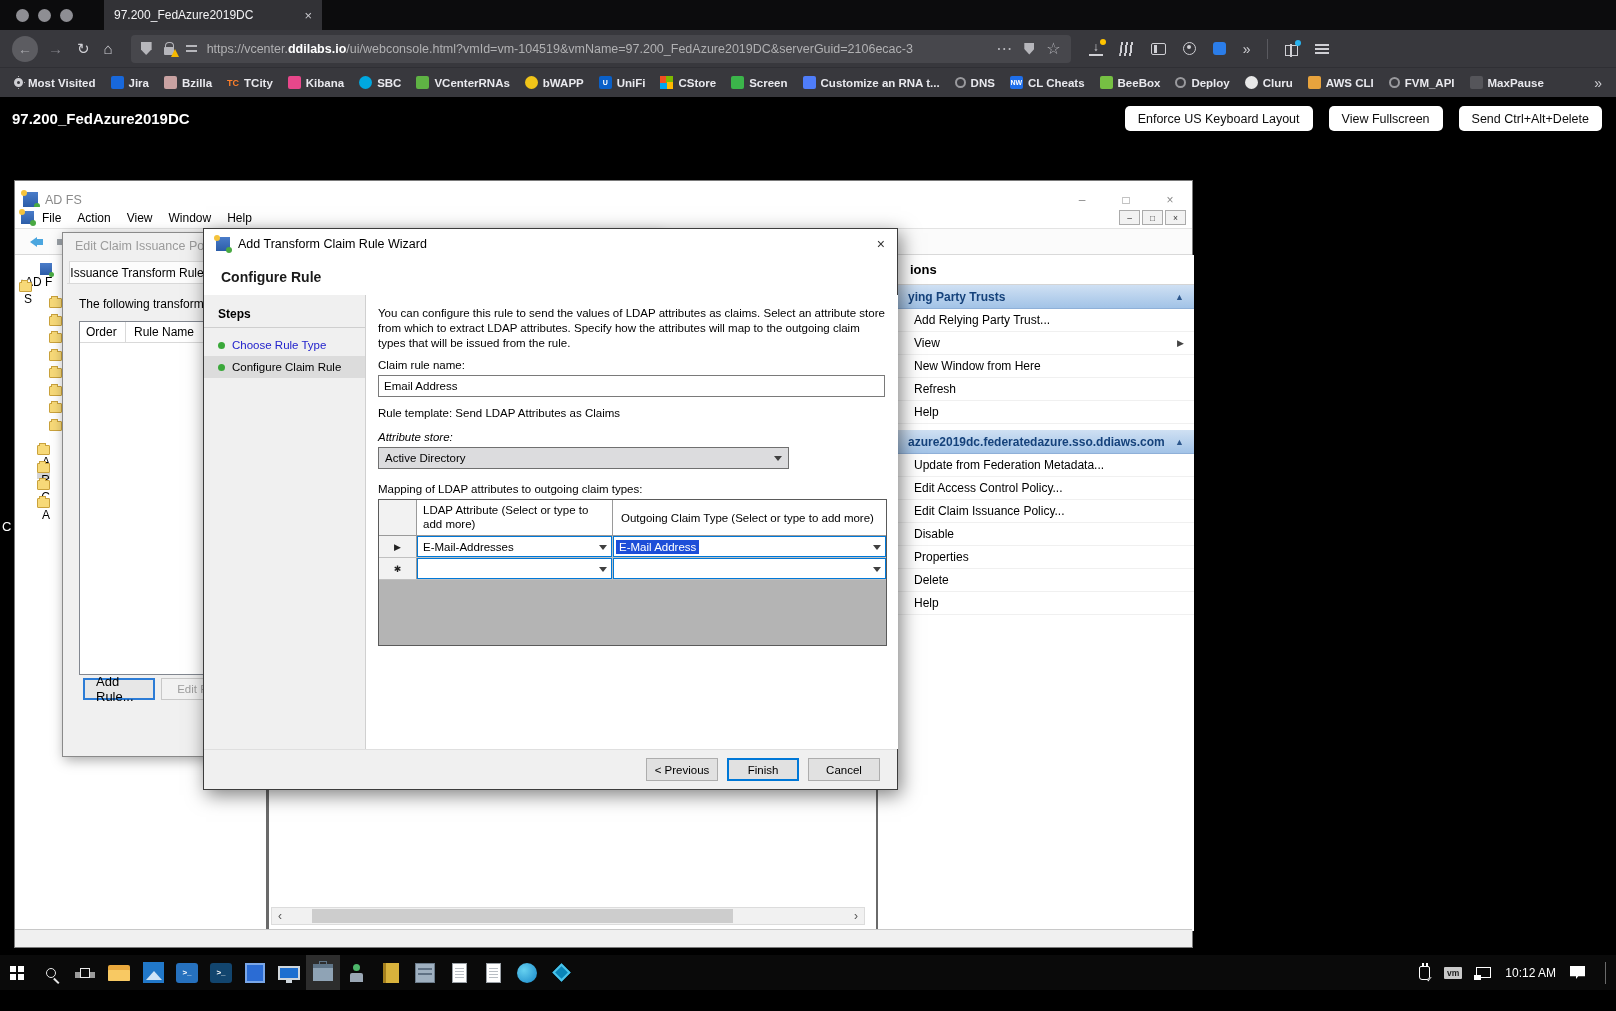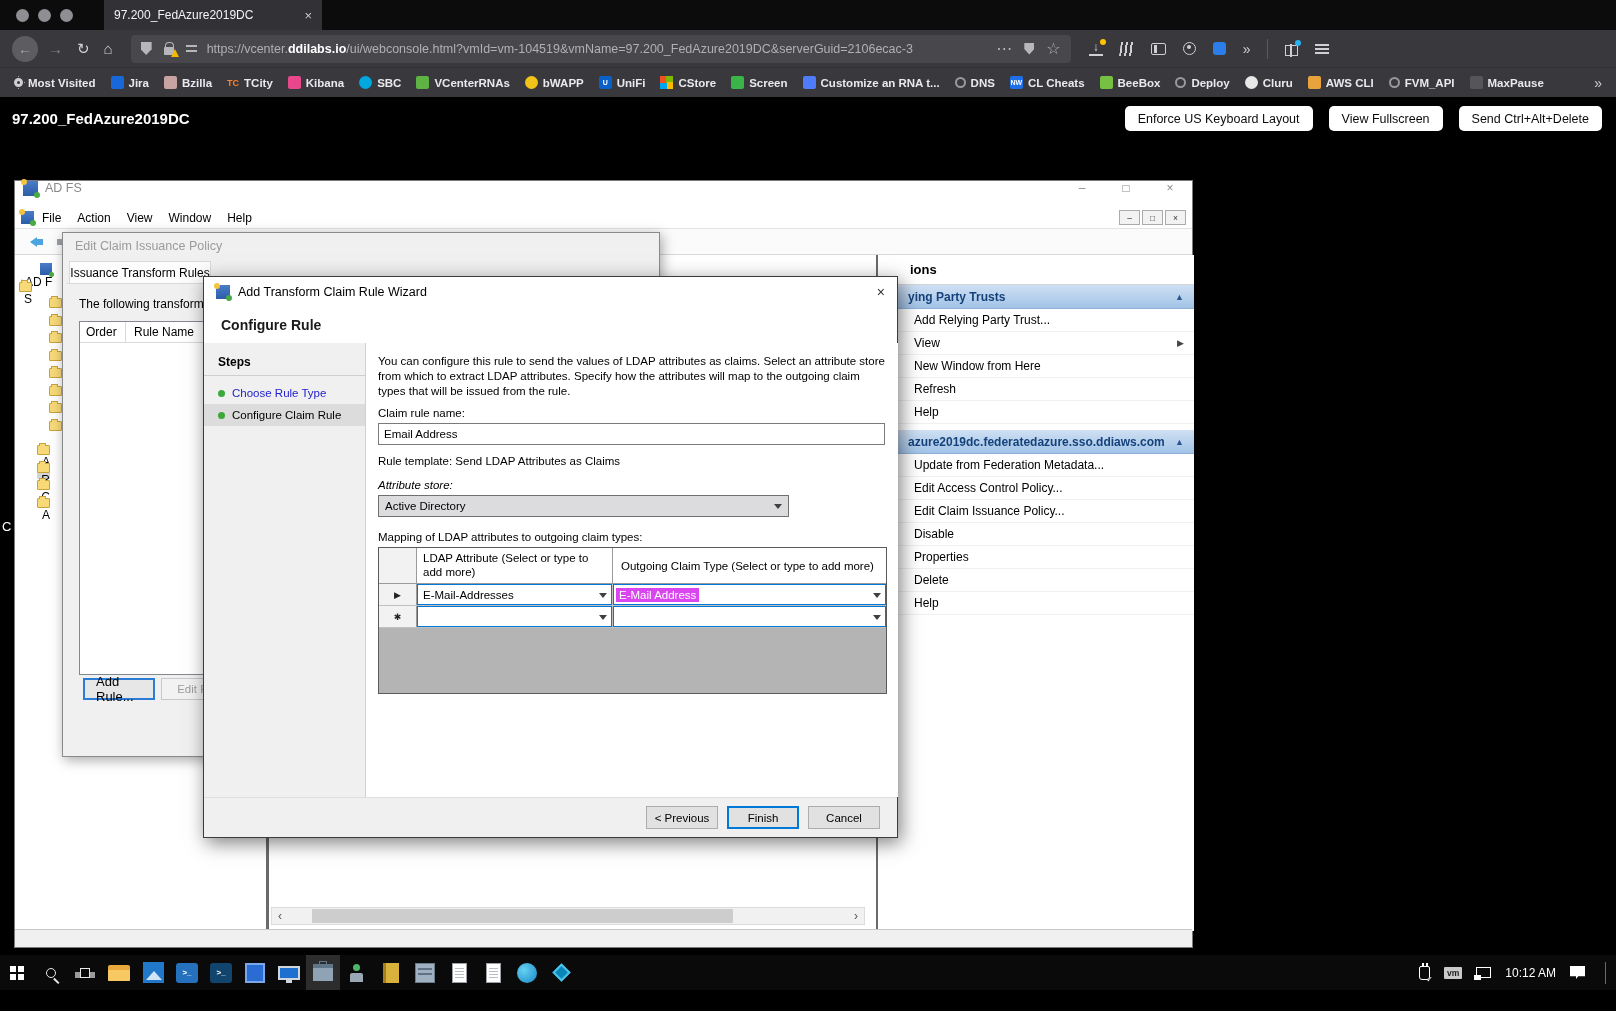--- a/index.html
+++ b/index.html
@@ -62,21 +62,21 @@
   .vm-header { position:absolute; left:0; top:97px; width:1616px; height:43px; background:#000; display:flex; align-items:center; }
   .vm-title { color:#fff; font-size:15px; font-weight:bold; padding-left:12px; }
   .vm-btns { margin-left:auto; display:flex; gap:16px; padding-right:14px; }
   .vm-btn { background:#fff; color:#0b0b0b; border-radius:5px; height:25px; padding:12px 13px; font-size:12.5px; display:flex; align-items:center; }
   .wbtn { background:#e1e1e1; border:1px solid #adadad; font-size:11.5px; display:flex; align-items:center; justify-content:center; color:#000; }
   .wbtn.focus { border:2px solid #0078d7; }
   .tri { width:0; height:0; border:4px solid transparent; border-top:5px solid #404040; margin-top:5px; }
 
   
   .mmc { position:absolute; left:14px; top:180px; width:1179px; height:768px; background:#f0f0f0; border:1px solid #7a7a7a; z-index:1; }
-  .mmc-titlebar { position:absolute; left:0; top:0; right:0; height:26px; background:#fff; display:flex; align-items:flex-start; padding-left:8px; }
+  .mmc-titlebar { position:absolute; left:0; top:0; right:0; height:26px; background:#fff; display:flex; align-items:flex-end; padding-left:8px; }
   .mmc-titlebar .t { color:#8a8a8a; font-size:12.5px; margin-left:7px; flex:1; }
   .mmc-titlebar .wb { width:44px; text-align:center; color:#8b8b8b; font-size:12px; }
   .adfs-ic { width:15px; height:15px; background:linear-gradient(#4a7cc9,#2c5da8); position:relative; flex:none; }
   .adfs-ic::before { content:""; position:absolute; left:-2px; top:-2px; width:6px; height:6px; border-radius:50%; background:#f5c33c; }
   .adfs-ic::after { content:""; position:absolute; right:-2px; bottom:-2px; width:6px; height:6px; border-radius:50%; background:#49a942; }
   .mmc-menubar { position:absolute; left:0; top:26px; right:0; height:22px; background:#fff; display:flex; align-items:center; padding-left:6px; border-bottom:1px solid #e3e3e3; }
   .menu-item { padding:0 8px; font-size:12px; color:#000; }
   .mdi-btns { margin-left:auto; display:flex; gap:2px; padding-right:6px; }
   .mdi-btns span { width:21px; height:15px; background:#f2f2f2; border:1px solid #ababab; font-size:8.5px; display:flex; align-items:center; justify-content:center; color:#333; }
   .mmc-toolbar { position:absolute; left:0; top:48px; right:0; height:26px; background:#fbfbfb; border-bottom:1px solid #d9d9d9; display:flex; align-items:center; padding-left:10px; gap:14px; }
@@ -119,21 +119,21 @@
   .ed-desc { position:absolute; left:16px; top:64px; font-size:12px; white-space:nowrap; color:#000; }
   .ed-list { position:absolute; left:16px; top:88px; width:566px; height:354px; background:#fff; border:1px solid #828790; }
   .ed-cols { display:flex; height:21px; border-bottom:1px solid #d9d9d9; font-size:12px; align-items:center; }
   .ed-cols .c1 { width:46px; padding-left:6px; border-right:1px solid #d9d9d9; height:100%; display:flex; align-items:center; }
   .ed-cols .c2 { padding-left:8px; }
   .ed-btn { position:absolute; top:445px; height:22px; }
   .ed-btn.add { left:20px; width:72px; border:2px solid #2c7cd6; background:#e7e7e7; font-size:13px; display:flex; align-items:center; justify-content:center;padding-left:11px; }
   .ed-btn.edit { left:98px; width:70px; border:1px solid #c8c8c8; background:#f2f2f2; color:#9f9f9f; font-size:11.5px; display:flex; align-items:center; justify-content:center; }
 
   
-  .wizard { position:absolute; left:203px; top:228px; width:695px; height:562px; background:#f0f0f0; border:1px solid #3c3c3c; z-index:10; box-shadow:3px 5px 18px rgba(0,0,0,0.5);margin-top:48px; }
+  .wizard { position:absolute; left:203px; top:228px; width:695px; height:562px; background:#f0f0f0; border:1px solid #3c3c3c; z-index:10; box-shadow:3px 5px 18px rgba(0,0,0,0.5); }
   .wiz-title { position:absolute; left:0; top:0; right:0; height:30px; background:#fff; display:flex; align-items:center; padding:0 12px; }
   .wiz-title .t { font-size:12.5px; color:#000; margin-left:8px; flex:1; }
   .wiz-title .x { font-size:14px; color:#333; }
   .wiz-header { position:absolute; left:0; top:30px; right:0; height:36px; background:#fff; display:flex; align-items:center; padding-left:17px; font-size:14px; font-weight:bold; color:#1a1a1a; }
   .wiz-main { position:absolute; left:0; top:66px; right:0; bottom:40px; display:flex; }
   .wiz-steps { width:162px; background:#f0f0f0; border-right:1px solid #d0d0d0; flex:none; }
   .wiz-steps h3 { font-size:12px; padding:12px 14px 6px; border-bottom:1px solid #cfcfcf; margin:0 0 6px; }
   .step-row { height:22px; display:flex; align-items:center; padding-left:14px; gap:7px; font-size:11.5px; }
   .step-row .dot { width:7px; height:7px; border-radius:50%; background:#3aa83a; flex:none; }
   .step-row.link { color:#2222cc; }
@@ -149,21 +149,21 @@
   .ghead { display:flex; height:36px; background:#fff; border-bottom:1px solid #9a9a9a; }
   .ghead .gsel, .grow .gsel { width:38px; flex:none; background:#f2f2f2; border-right:1px solid #9a9a9a; display:flex; align-items:center; justify-content:center; }
   .ghead .gc1 { width:196px; flex:none; border-right:1px solid #9a9a9a; padding:3px 6px; line-height:14px; }
   .ghead .gc2 { flex:1; padding:3px 8px; display:flex; align-items:center; }
   .grow { display:flex; height:22px; background:#fff; border-bottom:1px solid #c0c0c0; }
   .grow .gsel { font-size:9px; color:#222; background:#f2f2f2; }
   .grow .gc1 { width:196px; flex:none; border-right:1px solid #c0c0c0; padding:0; }
   .grow .gc2 { flex:1; padding:0; }
   .gcombo { height:100%; background:#fff; border:1px solid #0078d7; display:flex; align-items:center; font-size:11.5px; }
   .gcombo .txt { padding:1px 3px; margin-left:2px; white-space:nowrap; }
-  .gcombo .txt.sel { background:#d946ef; color:#fff; }
+  .gcombo .txt.sel { background:#1d4ed8; color:#fff; }
   .gcombo .dd { margin-left:auto; width:17px; display:flex; justify-content:center; }
   .gfill { flex:1; background:#b4b4b4; }
   .wiz-footer { position:absolute; left:0; bottom:0; right:0; height:40px; background:#f0f0f0; border-top:1px solid #dfdfdf; display:flex; align-items:center; justify-content:flex-end; gap:9px; padding-right:17px; }
   .wiz-footer .wbtn { width:72px; height:23px; }
 
   .stray { position:absolute; left:2px; top:519px; color:#fff; font-size:13px; }
 
   
   .taskbar { position:absolute; left:0; top:955px; width:1616px; height:35px; background:#0a0a0a; display:flex; align-items:center; }
   .tb-slot { width:34px; height:35px; display:flex; align-items:center; justify-content:center; flex:none; }

